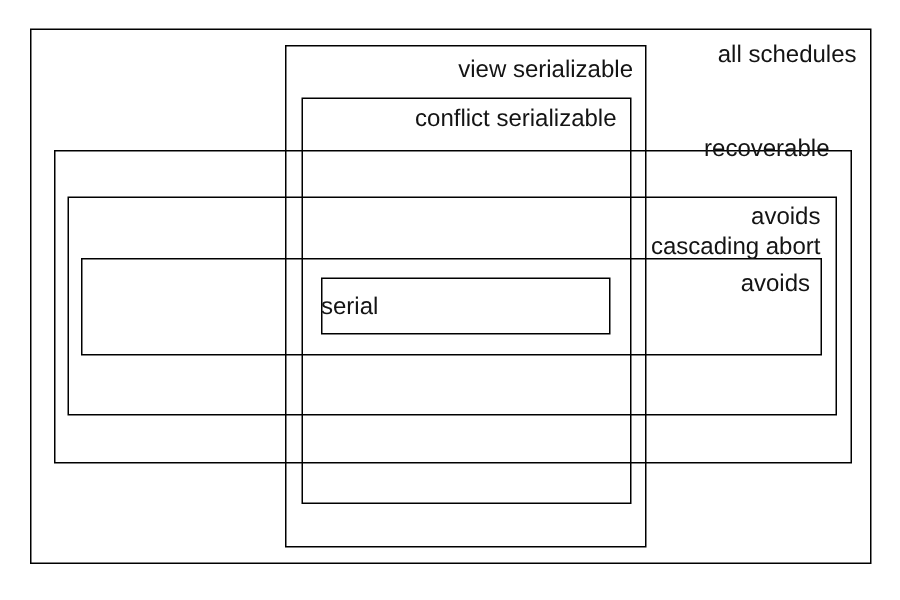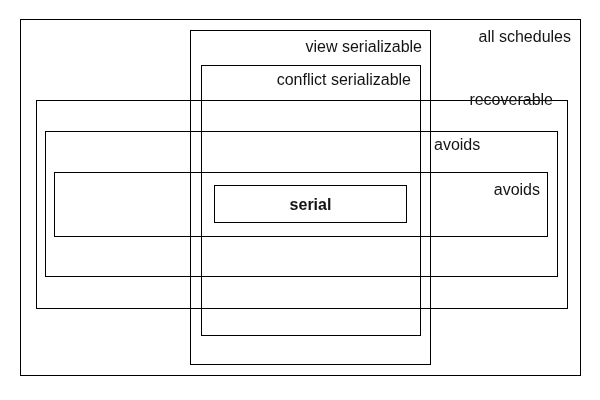--- a/index.html
+++ b/index.html
@@ -36,21 +36,21 @@
   .b-avoids   { left: 45px;  top: 131px; width: 513px; height: 146px; }
   .b-strict   { left: 54px;  top: 172px; width: 494px; height: 65px;  }
   .b-serial   { left: 214px; top: 185px; width: 193px; height: 38px;  }
   
   .l-all      { top: 27px;  right: 29px;  }
   .l-view     { top: 37px;  right: 178px; }
   .l-conflict { top: 70px;  right: 189px; }
   .l-recov    { top: 90px; right: 47px;  }
   .l-avoids   { top: 135px; left: 434px; text-align: right; }
   .l-strict   { top: 180px; right: 60px;  }
-  .l-serial   { top: 195px; left: 214px; width: 193px; text-align: center; font-weight: bold; }
+  .l-serial   { top: 195px; left: 214px; width: 193px; text-align: left; }
 </style>
 </head>
 <body>
 
 <div class="canvas">
 
   <div class="box b-all"></div>
   <div class="box b-view"></div>
   <div class="box b-conflict"></div>
   <div class="box b-recov"></div>
@@ -58,18 +58,19 @@
   <div class="box b-strict"></div>
   <div class="box b-serial"></div>
 
   <div class="lbl l-all">all schedules</div>
   <div class="lbl l-view">view serializable</div>
   <div class="lbl l-conflict">conflict serializable</div>
   <div class="lbl l-recov">recoverable</div>
 
   <div class="lbl l-avoids">
     <div>avoids</div>
+    <div>cascading abort</div>
   </div>
 
   <div class="lbl l-strict">avoids</div>
   <div class="lbl l-serial">serial</div>
 
 </div>
 
 </body></html>

